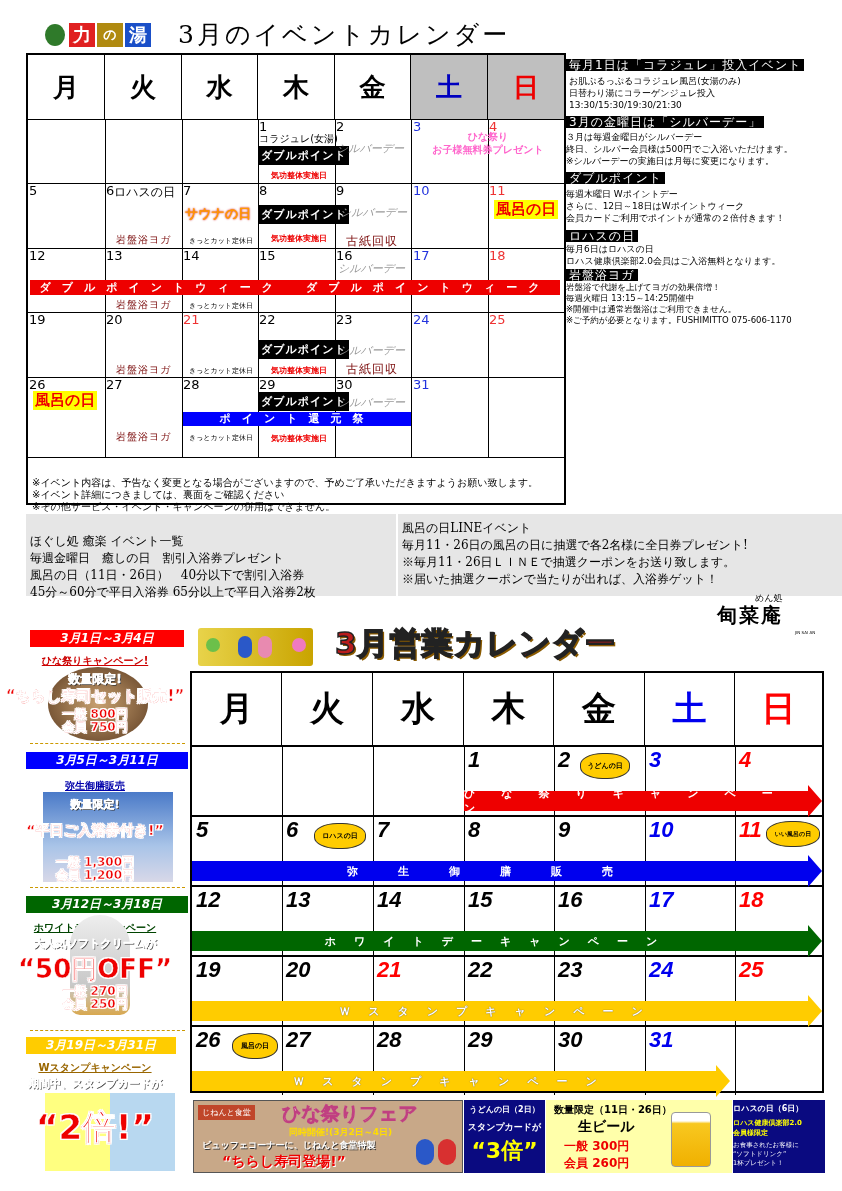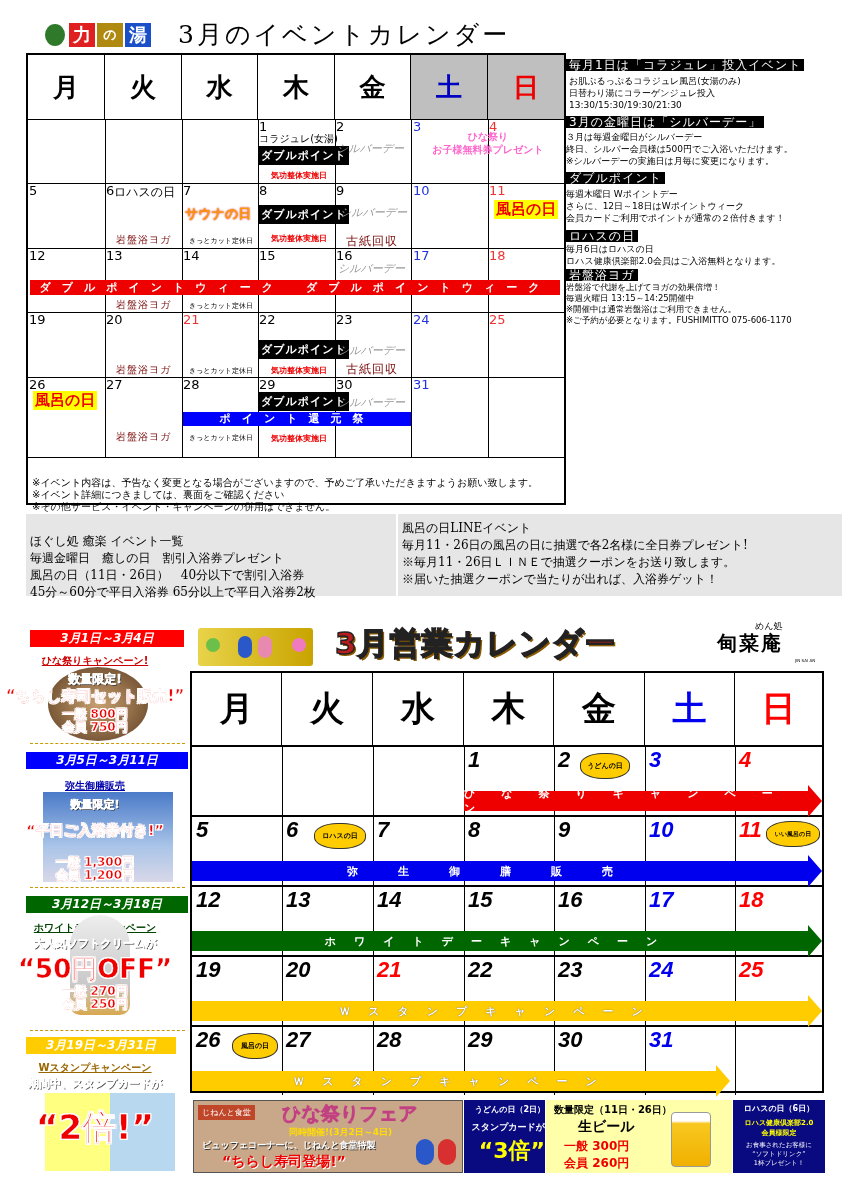--- a/index.html
+++ b/index.html
@@ -209,21 +209,21 @@
   <p>※届いた抽選クーポンで当たりが出れば、入浴券ゲット！</p>
 </div>
 
 <div class="abs" style="left:198px;top:628px;width:115px;height:38px;background:linear-gradient(90deg,#e8d34a,#c9a400);border-radius:3px">
   <span class="abs" style="left:8px;top:10px;width:14px;height:14px;border-radius:50%;background:#6cc04a"></span>
   <span class="abs" style="left:40px;top:8px;width:14px;height:22px;border-radius:7px;background:#2a58c8"></span>
   <span class="abs" style="left:60px;top:8px;width:14px;height:22px;border-radius:7px;background:#e88ab0"></span>
   <span class="abs" style="left:94px;top:10px;width:14px;height:14px;border-radius:50%;background:#f07ac0"></span>
 </div>
 <div class="abs" style="left:335px;top:623px;font-size:31px;font-weight:bold;color:#b91c1c;-webkit-text-stroke:1.5px #222;text-shadow:2px 2px 0 #8a5a00;letter-spacing:1px">3月営業カレンダー</div>
-<div class="abs" style="left:715px;top:622px;width:110px;height:40px">
+<div class="abs" style="left:715px;top:594px;width:110px;height:40px">
   <span class="abs" style="left:40px;top:-2px;font-size:9px;font-family:'DejaVu Serif',serif">めん処</span>
   <span class="abs" style="left:2px;top:8px;font-size:20px;font-family:Liberation Mono, monospace;font-weight:bold;letter-spacing:2px">甸菜庵</span>
   <span class="abs" style="left:80px;top:36px;font-size:4px">JIN SAI AN</span>
 </div>
 
 <div class="abs left-col">
 
   <div class="datebar" style="left:30px;top:5px;width:154px;background:#ff0000">3月1日～3月4日</div>
   <div class="camp" style="top:29px;color:#c00">ひな祭りキャンペーン!</div>
   <div class="abs" style="left:48px;top:42px;width:100px;height:74px;border-radius:50%;background:radial-gradient(#c8a070,#5a3a20)"></div>
@@ -333,32 +333,32 @@
 
 <div class="abs banner" style="left:193px;width:270px;background:#c8a888;border:1px solid #555">
   <span class="abs" style="left:4px;top:4px;background:#c0462a;color:#fff;font-size:8px;padding:2px 4px;white-space:nowrap">じねんと食堂</span>
   <span class="abs" style="left:88px;top:0;font-size:19px;font-weight:bold;color:#fcd0e8;-webkit-text-stroke:0.7px #c04080;white-space:nowrap">ひな祭りフェア</span>
   <span class="abs" style="left:95px;top:25px;font-size:9px;color:#ffdd00;font-weight:bold;white-space:nowrap">同時開催!(3月2日～4日)</span>
   <span class="abs" style="left:8px;top:38px;font-size:9px;color:#fff;font-weight:bold;text-shadow:1px 1px 0 #333;white-space:nowrap">ビュッフェコーナーに、じねんと食堂特製</span>
   <span class="abs" style="left:28px;top:52px;font-size:14px;color:#e00;font-weight:bold;text-shadow:1px 1px 0 #fff;white-space:nowrap">“ちらし寿司登場!”</span>
   <span class="abs" style="left:222px;top:38px;width:18px;height:26px;border-radius:9px;background:#2a58c8"></span>
   <span class="abs" style="left:244px;top:38px;width:18px;height:26px;border-radius:9px;background:#d83030"></span>
 </div>
-<div class="abs banner" style="left:464px;width:81px;background:#0a0a80;color:#fff;text-align:right">
+<div class="abs banner" style="left:464px;width:81px;background:#0a0a80;color:#fff;text-align:center">
   <p style="font-size:8px;font-weight:bold;margin-top:4px;white-space:nowrap">うどんの日（2日）</p>
   <p style="font-size:9px;font-weight:bold;margin-top:6px">スタンプカードが</p>
   <p style="font-size:22px;font-weight:bold;color:#ffff00;margin-top:2px">“3倍”</p>
 </div>
 <div class="abs banner" style="left:546px;width:186px;background:#ffffaa">
   <span class="abs" style="left:8px;top:3px;font-size:10px;font-weight:bold;white-space:nowrap">数量限定（11日・26日）</span>
   <span class="abs" style="left:32px;top:18px;font-size:14px;font-weight:bold;white-space:nowrap">生ビール</span>
   <span class="abs" style="left:18px;top:38px;font-size:12px;font-weight:bold;color:#e00;white-space:nowrap">一般  300円</span>
   <span class="abs" style="left:18px;top:55px;font-size:12px;font-weight:bold;color:#e00;white-space:nowrap">会員  260円</span>
   <span class="abs" style="left:125px;top:12px;width:40px;height:55px;border-radius:4px;background:linear-gradient(180deg,#fff 15%,#f8c820 20%,#f0b000);border:1px solid #999"></span>
 </div>
-<div class="abs banner" style="left:733px;width:92px;background:#0a0a80;color:#fff;text-align:center">
+<div class="abs banner" style="left:733px;width:92px;background:#0a0a80;color:#fff;text-align:left">
   <p style="font-size:8px;font-weight:bold;margin-top:3px;white-space:nowrap">ロハスの日（6日）</p>
   <p style="font-size:7px;color:#ffff00;font-weight:bold;margin-top:4px;white-space:nowrap">ロハス健康倶楽部2.0</p>
   <p style="font-size:7px;color:#ffff00;font-weight:bold">会員様限定</p>
   <p style="font-size:6.5px;margin-top:3px;white-space:nowrap">お食事されたお客様に</p>
   <p style="font-size:6.5px">“ソフトドリンク”</p>
   <p style="font-size:6.5px">1杯プレゼント！</p>
 </div>
 
 </body></html>

